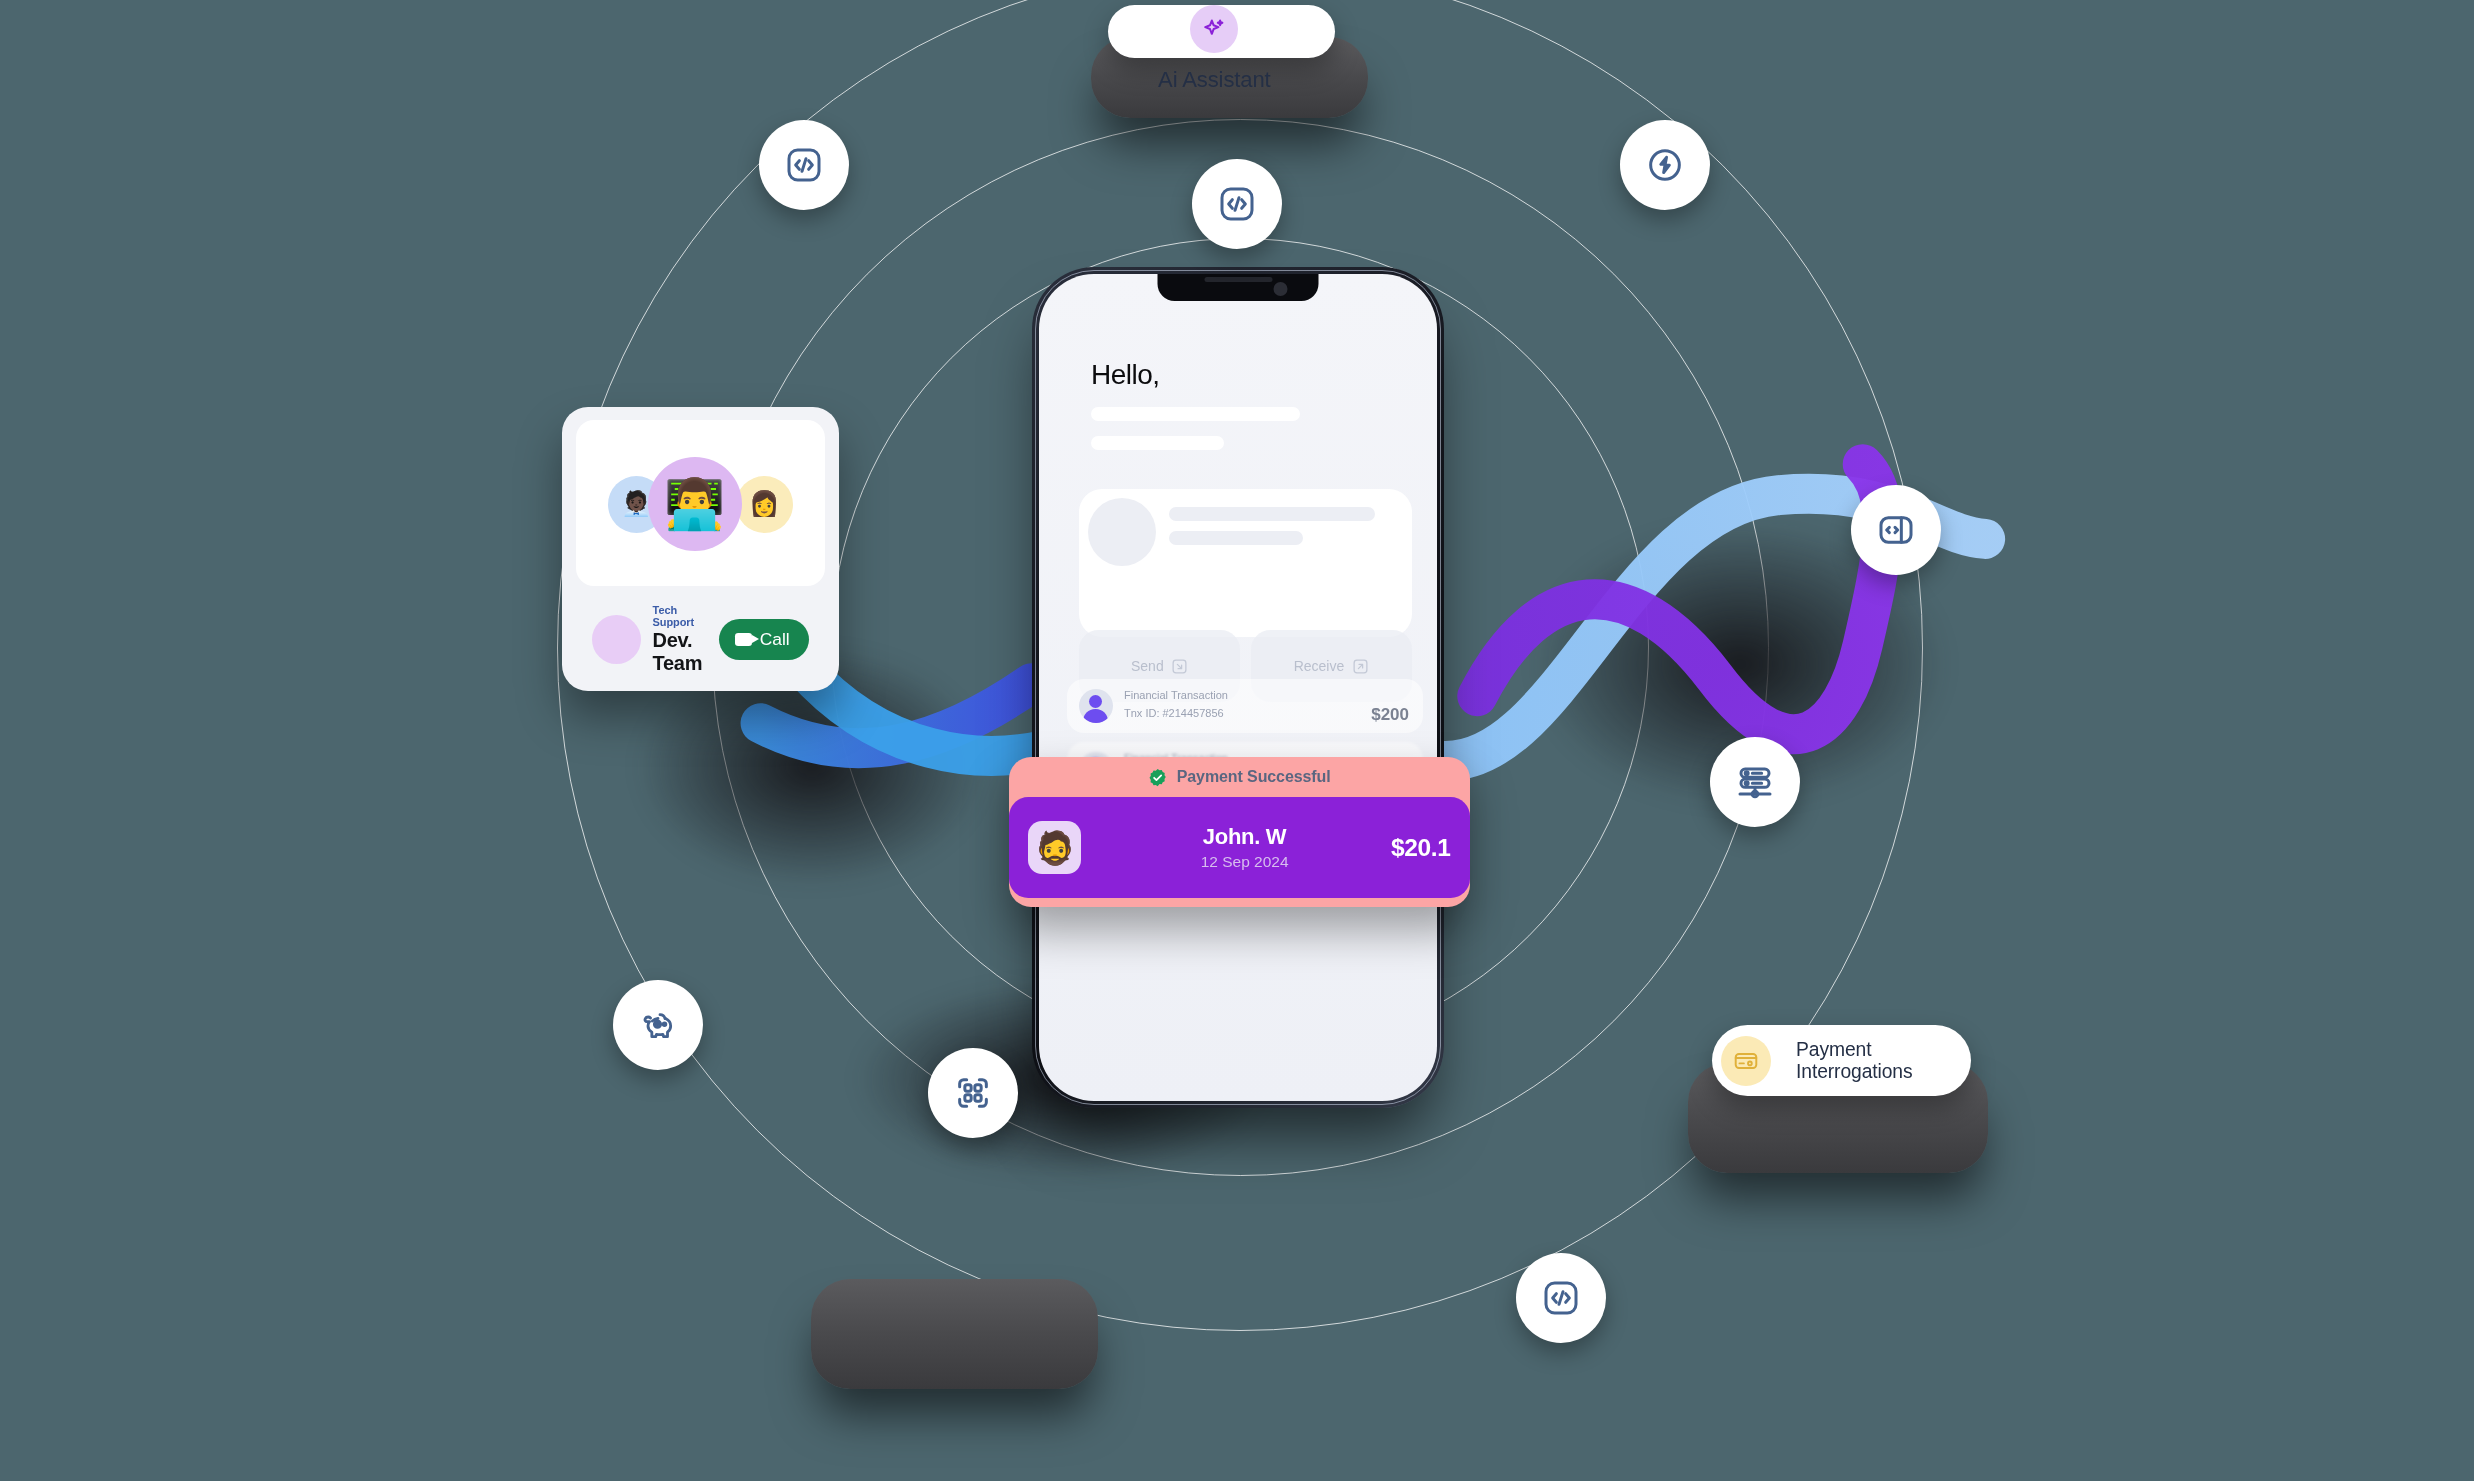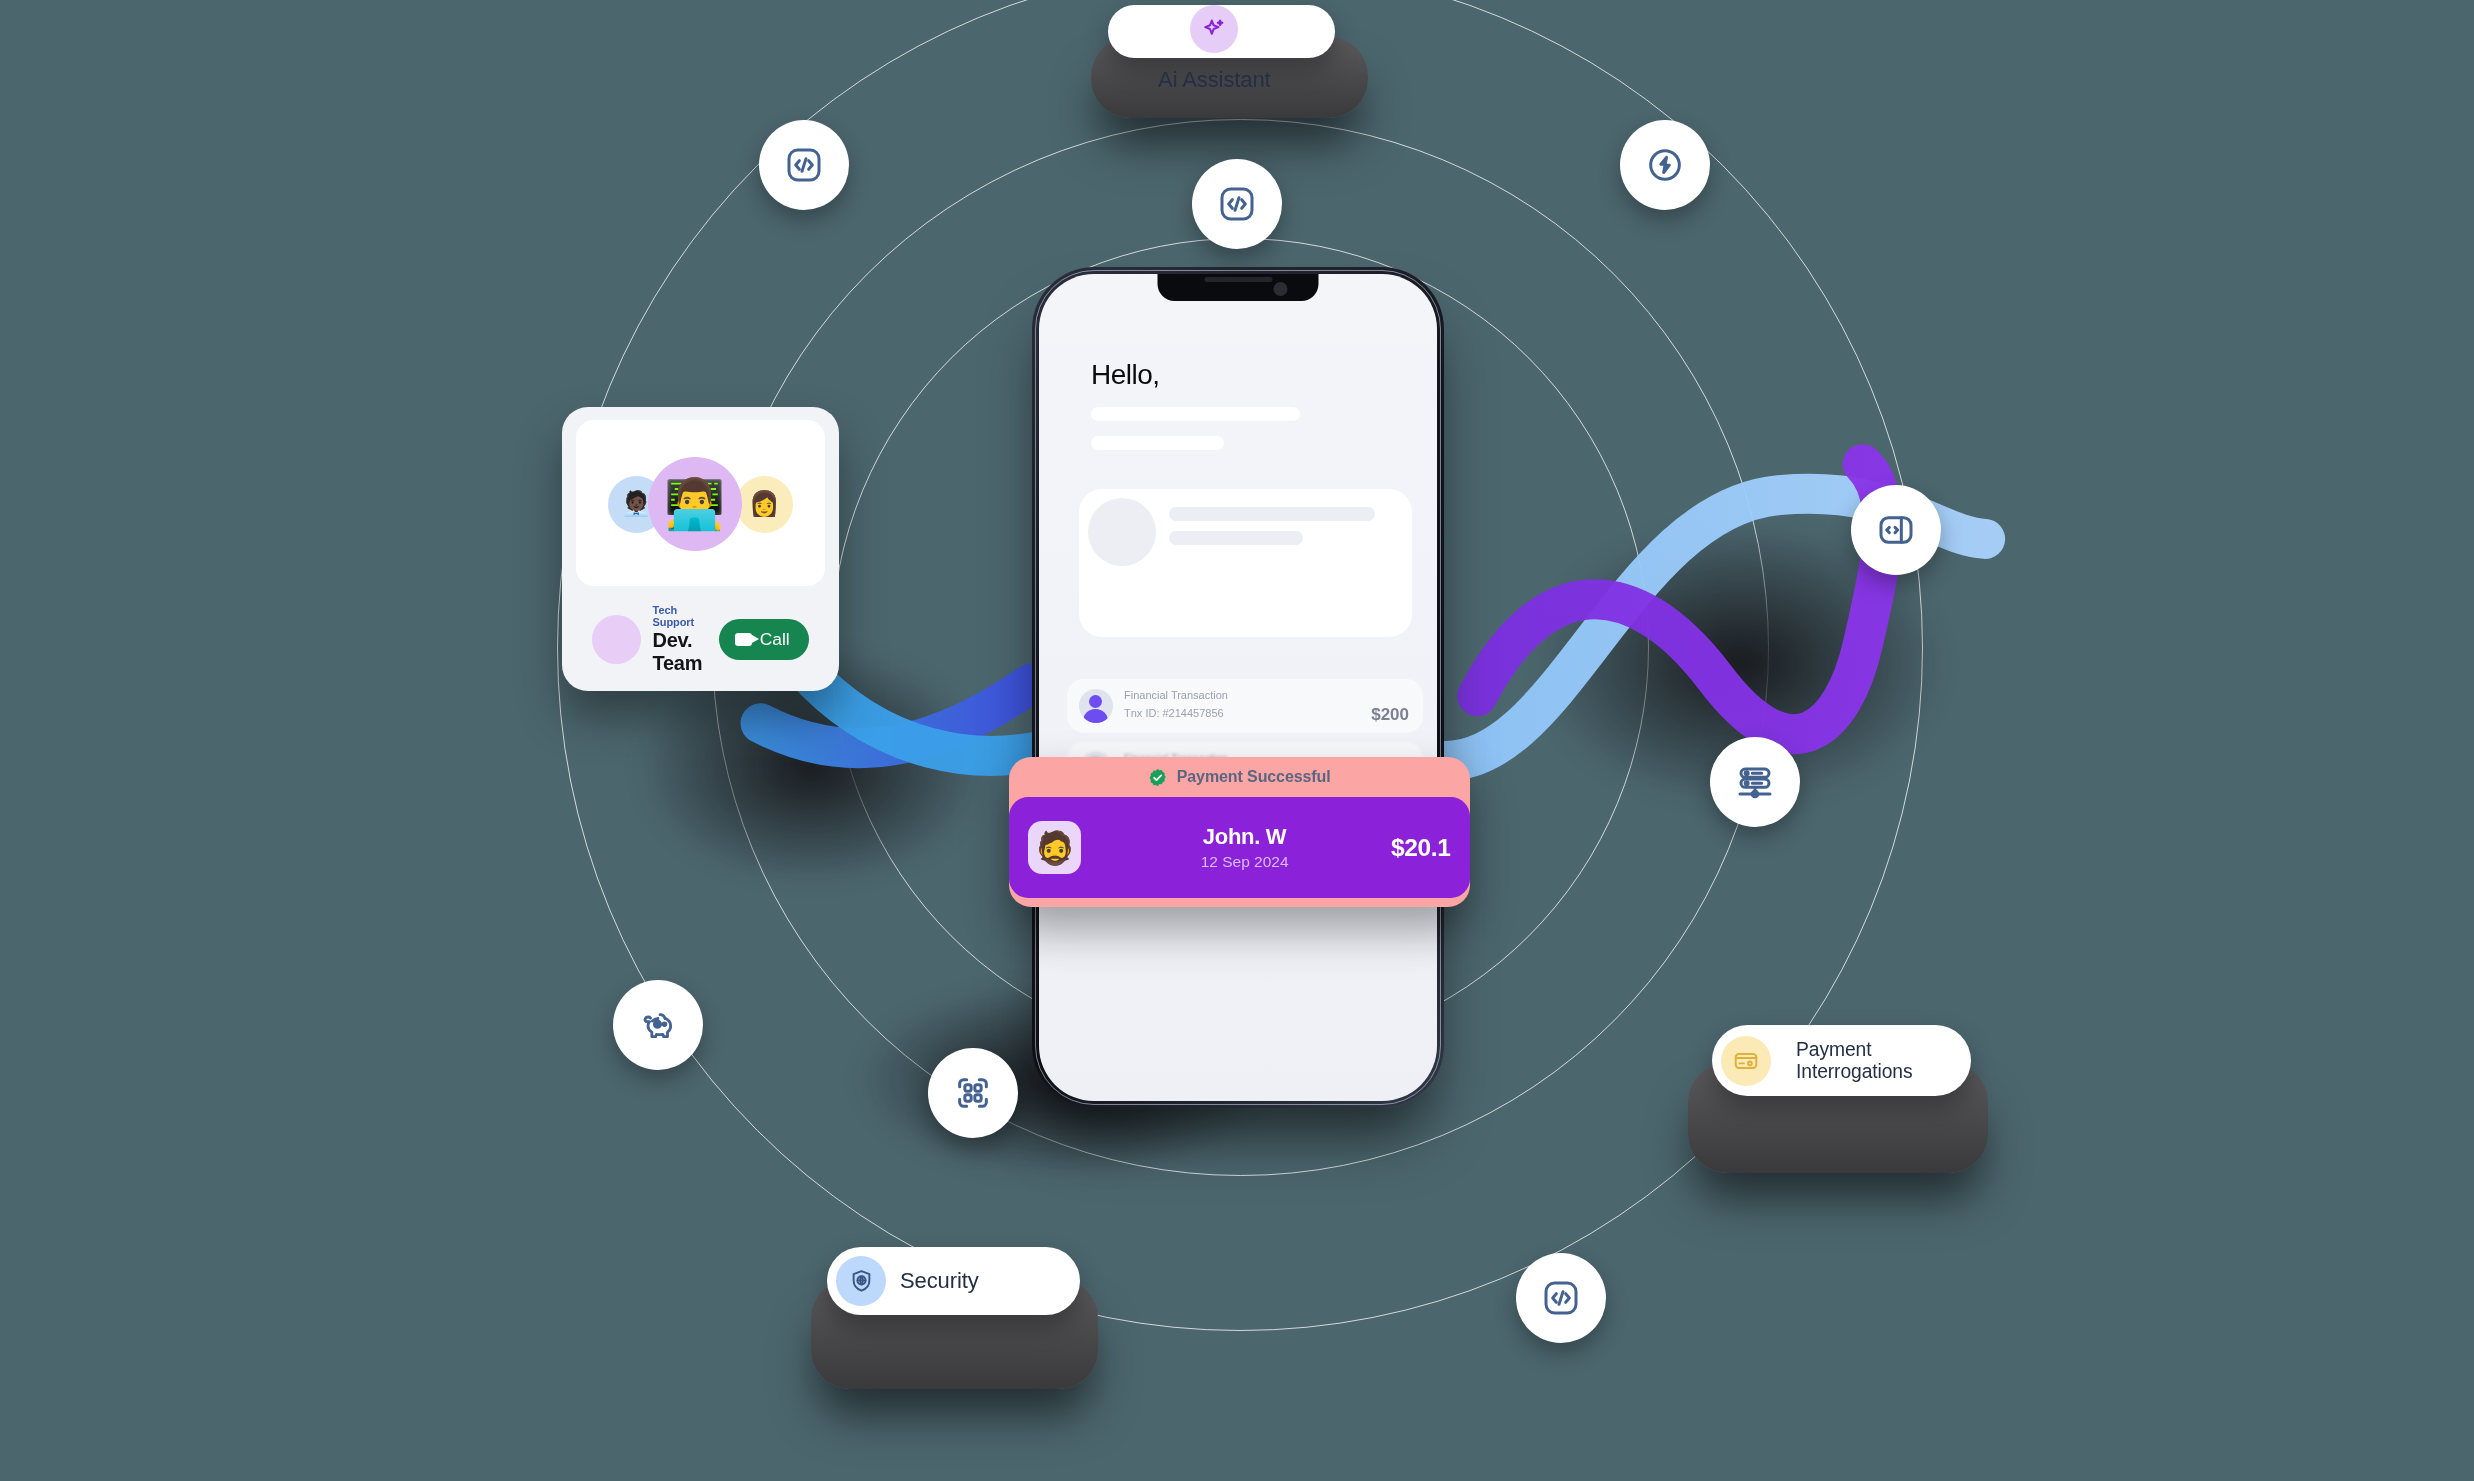--- a/index.html
+++ b/index.html
@@ -308,20 +308,36 @@
       <div class="hello">Hello,</div>
       <div class="skel a"></div>
       <div class="skel b"></div>
 
       <div class="card-white">
         <div class="ava"></div>
         <div class="l1"></div>
         <div class="l2"></div>
       </div>
 
+      <div class="actions">
+        <div class="act">
+          <span>Send</span>
+          <svg viewBox="0 0 24 24" fill="none" stroke="#c3c9d6" stroke-width="1.8" stroke-linecap="round" stroke-linejoin="round">
+            <rect x="3" y="3" width="18" height="18" rx="4"></rect>
+            <path d="M9 9l6 6M15 10v5h-5"></path>
+          </svg>
+        </div>
+        <div class="act">
+          <span>Receive</span>
+          <svg viewBox="0 0 24 24" fill="none" stroke="#c3c9d6" stroke-width="1.8" stroke-linecap="round" stroke-linejoin="round">
+            <rect x="3" y="3" width="18" height="18" rx="4"></rect>
+            <path d="M9 15l6-6M10 9h5v5"></path>
+          </svg>
+        </div>
+      </div>
 
       <div class="txlist">
         <div class="txrow r1">
           <div class="tava"></div>
           <div class="tname">Financial Transaction</div>
           <div class="tid">Tnx ID: #214457856</div>
           <div class="tamt">$200</div>
         </div>
         <div class="txrow r2">
           <div class="tava"></div>
@@ -396,30 +412,20 @@
         <rect x="2.5" y="5.5" width="19" height="13" rx="3"></rect>
         <path d="M2.5 9.3h19"></path>
         <path d="M6 14.2h4"></path>
         <circle cx="15.6" cy="14.2" r="1.7"></circle>
       </svg>
     </span>
     <span class="plabel" style="font-size:19.3px; line-height:1.12;">Payment
 Interrogations</span>
   </div>
 
-  <div class="pill" style="left:827px; top:1247px; width:253px; height:68px; padding:0 22px 0 9px; gap:14px;">
-    <span class="chip" style="width:50px;height:50px;background:#bcd8fb;">
-      <svg viewBox="0 0 24 24" width="27" height="27" fill="none" stroke="#3c5584" stroke-width="1.7" stroke-linejoin="round" stroke-linecap="round">
-        <path d="M12 2.8l7 2.7v5.6c0 4.4-3 7.6-7 9.1-4-1.5-7-4.7-7-9.1V5.5z"></path>
-        <circle cx="12" cy="11" r="3.6"></circle>
-        <path d="M8.4 11h7.2M12 7.4c1.6 1.7 1.6 5.5 0 7.2-1.6-1.7-1.6-5.5 0-7.2z"></path>
-      </svg>
-    </span>
-    <span class="plabel" style="font-size:22px;">Security</span>
-  </div>
 
   <div class="badge" style="left:759px; top:120px;">
     <svg viewBox="0 0 24 24" fill="none" stroke="#44628f" stroke-width="1.8" stroke-linecap="round" stroke-linejoin="round">
       <rect x="3" y="3" width="18" height="18" rx="5.2"></rect>
       <path d="M9.2 9.4L7 12l2.2 2.6M14.8 9.4L17 12l-2.2 2.6M13.2 8.2l-2.4 7.6"></path>
     </svg>
   </div>
 
   <div class="badge" style="left:1192px; top:159px;">
     <svg viewBox="0 0 24 24" fill="none" stroke="#44628f" stroke-width="1.8" stroke-linecap="round" stroke-linejoin="round">

